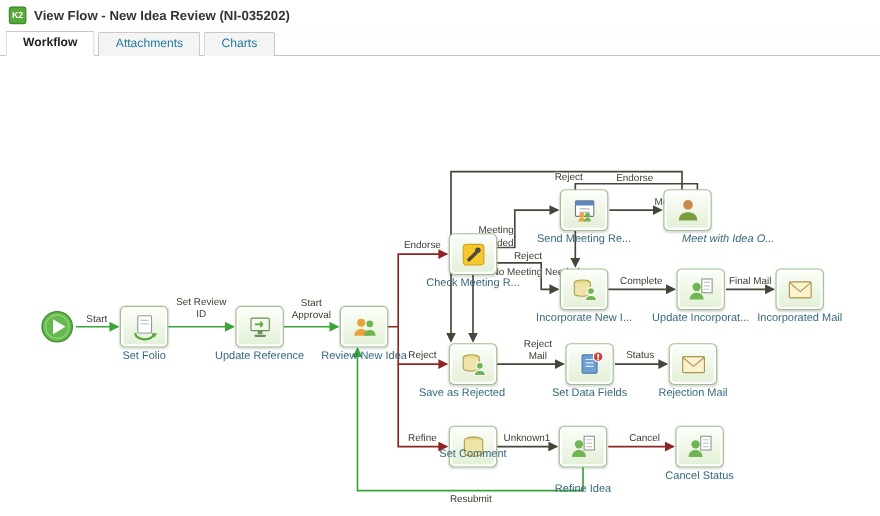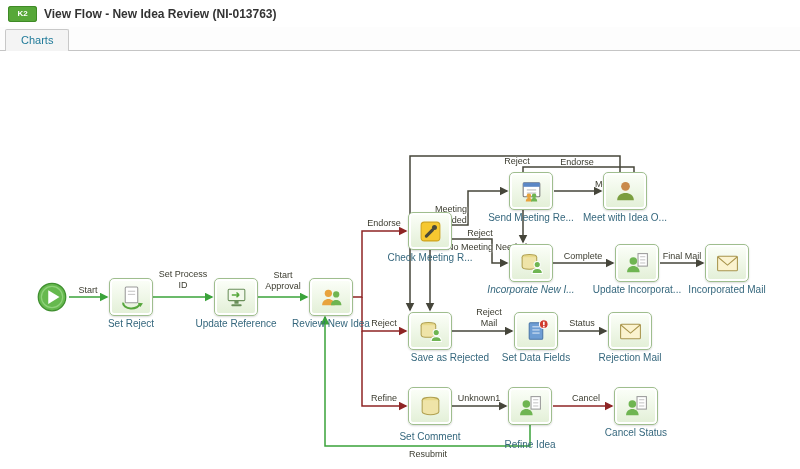--- a/index.html
+++ b/index.html
@@ -6,21 +6,21 @@
   body {
     width:800px; height:469px; overflow:hidden;
     font-family:"Liberation Sans", sans-serif;
     -webkit-font-smoothing:antialiased;
   }
   .app { position:relative; width:800px; height:469px; background:#fff; }
 
   
   .header { height:27px; display:flex; align-items:center; padding-left:8px; background:#fff; }
   .logo {
-    width:29px; height:16px; background:#57a839; border-radius:3px;
+    width:16px; height:16px; background:#57a839; border-radius:3px;
     color:#fff; font-size:8px; font-weight:bold;
     display:flex; align-items:center; justify-content:center;
     box-shadow:inset 0 0 0 1px #3f8a26;
   }
   .title { margin-left:7px; font-size:12px; font-weight:bold; color:#333; }
 
   
   .tabbar {
     display:flex; align-items:flex-end; gap:3px; padding-left:5px;
     height:23px; border-bottom:1px solid #c5c5c5; background:#fdfdfd;
@@ -59,23 +59,25 @@
     font-size:9px; color:#3c3c30; white-space:pre-line; text-align:center;
     line-height:1.2; text-shadow:0 0 2px #fff, 0 0 2px #fff;
   }
 </style>
 </head>
 <body>
 
 <div class="app">
   <div class="header">
     <div class="logo">K2</div>
-    <div class="title">View Flow - New Idea Review (NI-013763)</div>
+    <div class="title">View Flow - New Idea Review (NI-035202)</div>
   </div>
   <div class="tabbar">
+      <div class="tab active">Workflow</div>
+      <div class="tab">Attachments</div>
       <div class="tab">Charts</div>
     </div>
   <div class="canvas">
       <svg width="800" height="418" class="edges">
         <defs>
           <marker id="arr-green" markerWidth="7" markerHeight="7" refX="5" refY="3" orient="auto">
             <path d="M0,0 L6,3 L0,6 Z" fill="#3aa33a"></path>
           </marker>
           <marker id="arr-red" markerWidth="7" markerHeight="7" refX="5" refY="3" orient="auto">
             <path d="M0,0 L6,3 L0,6 Z" fill="#8e2424"></path>
@@ -98,21 +100,21 @@
         <polyline points="634,122 634,116 523,116 523,191" fill="none" stroke="#45453a" stroke-width="1.5" marker-end="url(#arr-dark)"></polyline>
         <polyline points="452,188 492,188 492,212 507,212" fill="none" stroke="#45453a" stroke-width="1.5" marker-end="url(#arr-dark)"></polyline>
         <polyline points="430,199 430,259" fill="none" stroke="#45453a" stroke-width="1.5" marker-end="url(#arr-dark)"></polyline>
         <polyline points="553,212 613,212" fill="none" stroke="#45453a" stroke-width="1.5" marker-end="url(#arr-dark)"></polyline>
         <polyline points="660,212 703,212" fill="none" stroke="#45453a" stroke-width="1.5" marker-end="url(#arr-dark)"></polyline>
         <polyline points="452,280 512,280" fill="none" stroke="#45453a" stroke-width="1.5" marker-end="url(#arr-dark)"></polyline>
         <polyline points="559,280 606,280" fill="none" stroke="#45453a" stroke-width="1.5" marker-end="url(#arr-dark)"></polyline>
         <polyline points="452,355 506,355" fill="none" stroke="#45453a" stroke-width="1.5" marker-end="url(#arr-dark)"></polyline>
       </svg>
       <div class="edge-label" style="left: 88px; top: 239px;">Start</div>
-      <div class="edge-label" style="left: 183px; top: 229px;">Set Process
+      <div class="edge-label" style="left: 183px; top: 229px;">Set Review
 ID</div>
       <div class="edge-label" style="left: 283px; top: 230px;">Start
 Approval</div>
       <div class="edge-label" style="left: 384px; top: 172px;">Endorse</div>
       <div class="edge-label" style="left: 451px; top: 140px; margin-top: 24px;">Meeting
 Needed</div>
       <div class="edge-label" style="left: 517px; top: 110px;">Reject</div>
       <div class="edge-label" style="left: 577px; top: 111px;">Endorse</div>
       <div class="edge-label" style="left: 578px; top: 133px; margin-left: 27px;">Meet</div>
       <div class="edge-label" style="left: 480px; top: 182px;">Reject</div>
@@ -136,21 +138,21 @@
       </div>
       <div class="node" style="left: 131px; top: 246px;">
         <svg viewBox="0 0 24 24" width="27" height="25">
           <rect x="6" y="2" width="12" height="15" rx="1" fill="#fff" stroke="#999"></rect>
           <line x1="8.5" y1="6" x2="15.5" y2="6" stroke="#c5c5c5"></line>
           <line x1="8.5" y1="9" x2="15.5" y2="9" stroke="#c5c5c5"></line>
           <path d="M4 17a8 5 0 0 0 16 1" fill="none" stroke="#56a63c" stroke-width="2"></path>
           <polygon points="20.5,21 23,17.5 18,17" fill="#56a63c"></polygon>
         </svg>
       </div>
-      <div class="node-label" style="left: 131px; top: 267px;">Set Reject</div>
+      <div class="node-label" style="left: 131px; top: 267px;">Set Folio</div>
       <div class="node" style="left: 236px; top: 246px;">
         <svg viewBox="0 0 24 24" width="27" height="25">
           <rect x="4" y="4" width="16" height="11" rx="1" fill="#f2f8ec" stroke="#6a8f5a"></rect>
           <rect x="10" y="15" width="4" height="3" fill="#6a8f5a"></rect>
           <rect x="7" y="18.5" width="10" height="2" rx="1" fill="#6a8f5a"></rect>
           <path d="M7.5 9.5h7M14.5 9.5l-2.5-2.3M14.5 9.5l-2.5 2.3" stroke="#56a63c" fill="none" stroke-width="1.4"></path>
         </svg>
       </div>
       <div class="node-label" style="left: 236px; top: 267px;">Update Reference</div>
       <div class="node" style="left: 331px; top: 246px;">
@@ -182,30 +184,30 @@
           <path d="M11.5 21.5c0-2.2 1.5-3.4 3-3.4s3 1.2 3 3.4z" fill="#6fb552"></path>
         </svg>
       </div>
       <div class="node-label" style="left: 531px; top: 161px;">Send Meeting Re...</div>
       <div class="node" style="left: 625px; top: 140px;">
         <svg viewBox="0 0 24 24" width="27" height="25">
           <circle cx="12" cy="7" r="4.2" fill="#c98a4b"></circle>
           <path d="M4 20.5c0-5 4-7 8-7s8 2 8 7z" fill="#7a9e3f"></path>
         </svg>
       </div>
-      <div class="node-label" style="left: 625px; top: 161px;">Meet with Idea O...</div>
+      <div class="node-label" style="left: 662px; top: 161px; font-style: italic;">Meet with Idea O...</div>
       <div class="node" style="left: 531px; top: 212px;">
         <svg viewBox="0 0 24 24" width="27" height="25">
           <ellipse cx="10" cy="6" rx="7" ry="2.6" fill="#e8d98a" stroke="#b0a050"></ellipse>
           <path d="M3 6v9c0 1.5 3.1 2.6 7 2.6s7-1.1 7-2.6V6" fill="#efe4a8" stroke="#b0a050"></path>
           <circle cx="17.5" cy="13" r="3" fill="#6fb552" stroke="#fff"></circle>
           <path d="M12.5 21.5c0-3 2.2-4.6 5-4.6s5 1.6 5 4.6z" fill="#6fb552" stroke="#fff"></path>
         </svg>
       </div>
-      <div class="node-label" style="left: 531px; top: 233px; font-style: italic;">Incorporate New I...</div>
+      <div class="node-label" style="left: 531px; top: 233px;">Incorporate New I...</div>
       <div class="node" style="left: 637px; top: 212px;">
         <svg viewBox="0 0 24 24" width="27" height="25">
           <rect x="12.5" y="2.5" width="9" height="12" fill="#fff" stroke="#999"></rect>
           <line x1="14.5" y1="5.5" x2="19.5" y2="5.5" stroke="#c5c5c5"></line>
           <line x1="14.5" y1="8.5" x2="19.5" y2="8.5" stroke="#c5c5c5"></line>
           <line x1="14.5" y1="11.5" x2="19.5" y2="11.5" stroke="#c5c5c5"></line>
           <circle cx="8" cy="9.5" r="3.6" fill="#6fb552"></circle>
           <path d="M2 20.5c0-4 2.7-6 6-6s6 2 6 6z" fill="#6fb552"></path>
         </svg>
       </div>
@@ -218,21 +220,21 @@
       </div>
       <div class="node-label" style="left: 727px; top: 233px;">Incorporated Mail</div>
       <div class="node" style="left: 430px; top: 280px;">
         <svg viewBox="0 0 24 24" width="27" height="25">
           <ellipse cx="10" cy="6" rx="7" ry="2.6" fill="#e8d98a" stroke="#b0a050"></ellipse>
           <path d="M3 6v9c0 1.5 3.1 2.6 7 2.6s7-1.1 7-2.6V6" fill="#efe4a8" stroke="#b0a050"></path>
           <circle cx="17.5" cy="13" r="3" fill="#6fb552" stroke="#fff"></circle>
           <path d="M12.5 21.5c0-3 2.2-4.6 5-4.6s5 1.6 5 4.6z" fill="#6fb552" stroke="#fff"></path>
         </svg>
       </div>
-      <div class="node-label" style="left: 450px; top: 301px;">Save as Rejected</div>
+      <div class="node-label" style="left: 420px; top: 301px;">Save as Rejected</div>
       <div class="node" style="left: 536px; top: 280px;">
         <svg viewBox="0 0 24 24" width="27" height="25">
           <rect x="5" y="3.5" width="13" height="16" rx="1" fill="#6e9ed4" stroke="#4a76a8"></rect>
           <line x1="8" y1="7.5" x2="15" y2="7.5" stroke="#dce9f7"></line>
           <line x1="8" y1="10.5" x2="15" y2="10.5" stroke="#dce9f7"></line>
           <line x1="8" y1="13.5" x2="15" y2="13.5" stroke="#dce9f7"></line>
           <circle cx="19" cy="5" r="4.2" fill="#d03c2f" stroke="#fff"></circle>
           <rect x="18.3" y="2.6" width="1.5" height="3.4" fill="#fff"></rect>
           <rect x="18.3" y="6.7" width="1.5" height="1.4" fill="#fff"></rect>
         </svg>
@@ -245,21 +247,21 @@
         </svg>
       </div>
       <div class="node-label" style="left: 630px; top: 301px;">Rejection Mail</div>
       <div class="node" style="left: 430px; top: 355px;">
         <svg viewBox="0 0 24 24" width="27" height="25">
           <ellipse cx="12" cy="6" rx="8" ry="2.8" fill="#e8d98a" stroke="#b0a050"></ellipse>
           <path d="M4 6v11c0 1.6 3.6 2.9 8 2.9s8-1.3 8-2.9V6" fill="#efe4a8" stroke="#b0a050"></path>
           <line x1="4" y1="11" x2="4" y2="11" stroke="#b0a050"></line>
         </svg>
       </div>
-      <div class="node-label" style="left: 430px; top: 380px;">Set Comment</div>
+      <div class="node-label" style="left: 430px; top: 356px;">Set Comment</div>
       <div class="node" style="left: 530px; top: 355px;">
         <svg viewBox="0 0 24 24" width="27" height="25">
           <rect x="12.5" y="2.5" width="9" height="12" fill="#fff" stroke="#999"></rect>
           <line x1="14.5" y1="5.5" x2="19.5" y2="5.5" stroke="#c5c5c5"></line>
           <line x1="14.5" y1="8.5" x2="19.5" y2="8.5" stroke="#c5c5c5"></line>
           <line x1="14.5" y1="11.5" x2="19.5" y2="11.5" stroke="#c5c5c5"></line>
           <circle cx="8" cy="9.5" r="3.6" fill="#6fb552"></circle>
           <path d="M2 20.5c0-4 2.7-6 6-6s6 2 6 6z" fill="#6fb552"></path>
         </svg>
       </div>

